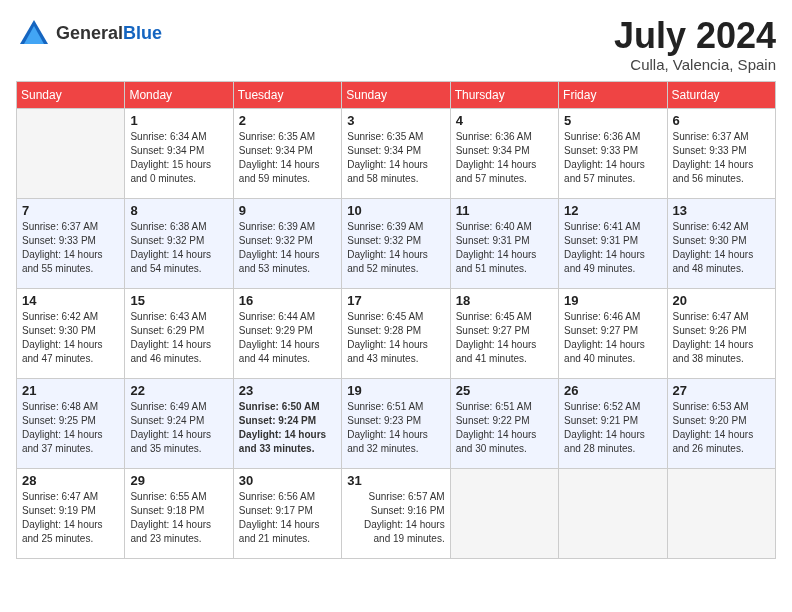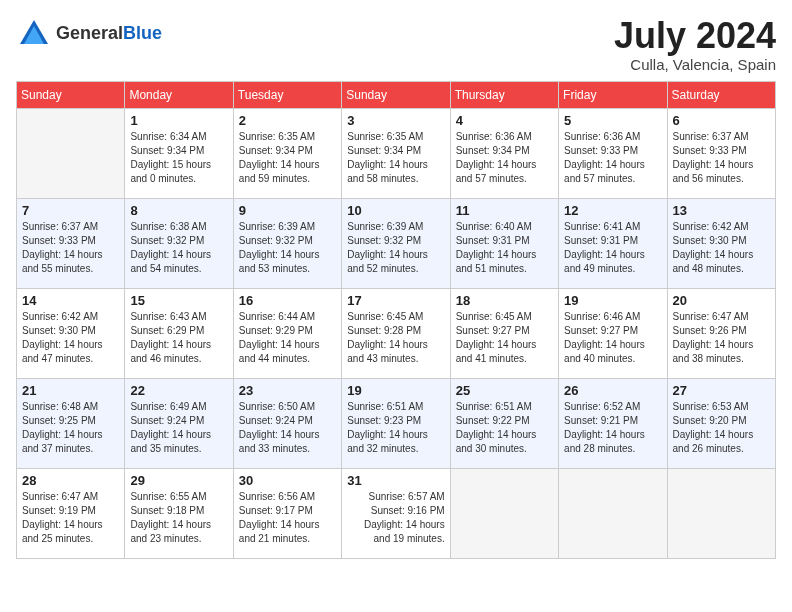--- a/index.html
+++ b/index.html
@@ -275,21 +275,21 @@
         </td>
         <td>
           <span class="day-num">22</span>
           <div class="day-info" style="white-space: pre-line;">Sunrise: 6:49 AM
 Sunset: 9:24 PM
 Daylight: 14 hours
 and 35 minutes.</div>
         </td>
         <td>
           <span class="day-num">23</span>
-          <div class="day-info" style="white-space: pre-line;">Sunrise: 6:50 AM
+          <div class="day-info" style="white-space: pre-line; font-weight: bold;">Sunrise: 6:50 AM
 Sunset: 9:24 PM
 Daylight: 14 hours
 and 33 minutes.</div>
         </td>
         <td>
           <span class="day-num">19</span>
           <div class="day-info" style="white-space: pre-line;">Sunrise: 6:51 AM
 Sunset: 9:23 PM
 Daylight: 14 hours
 and 32 minutes.</div>

